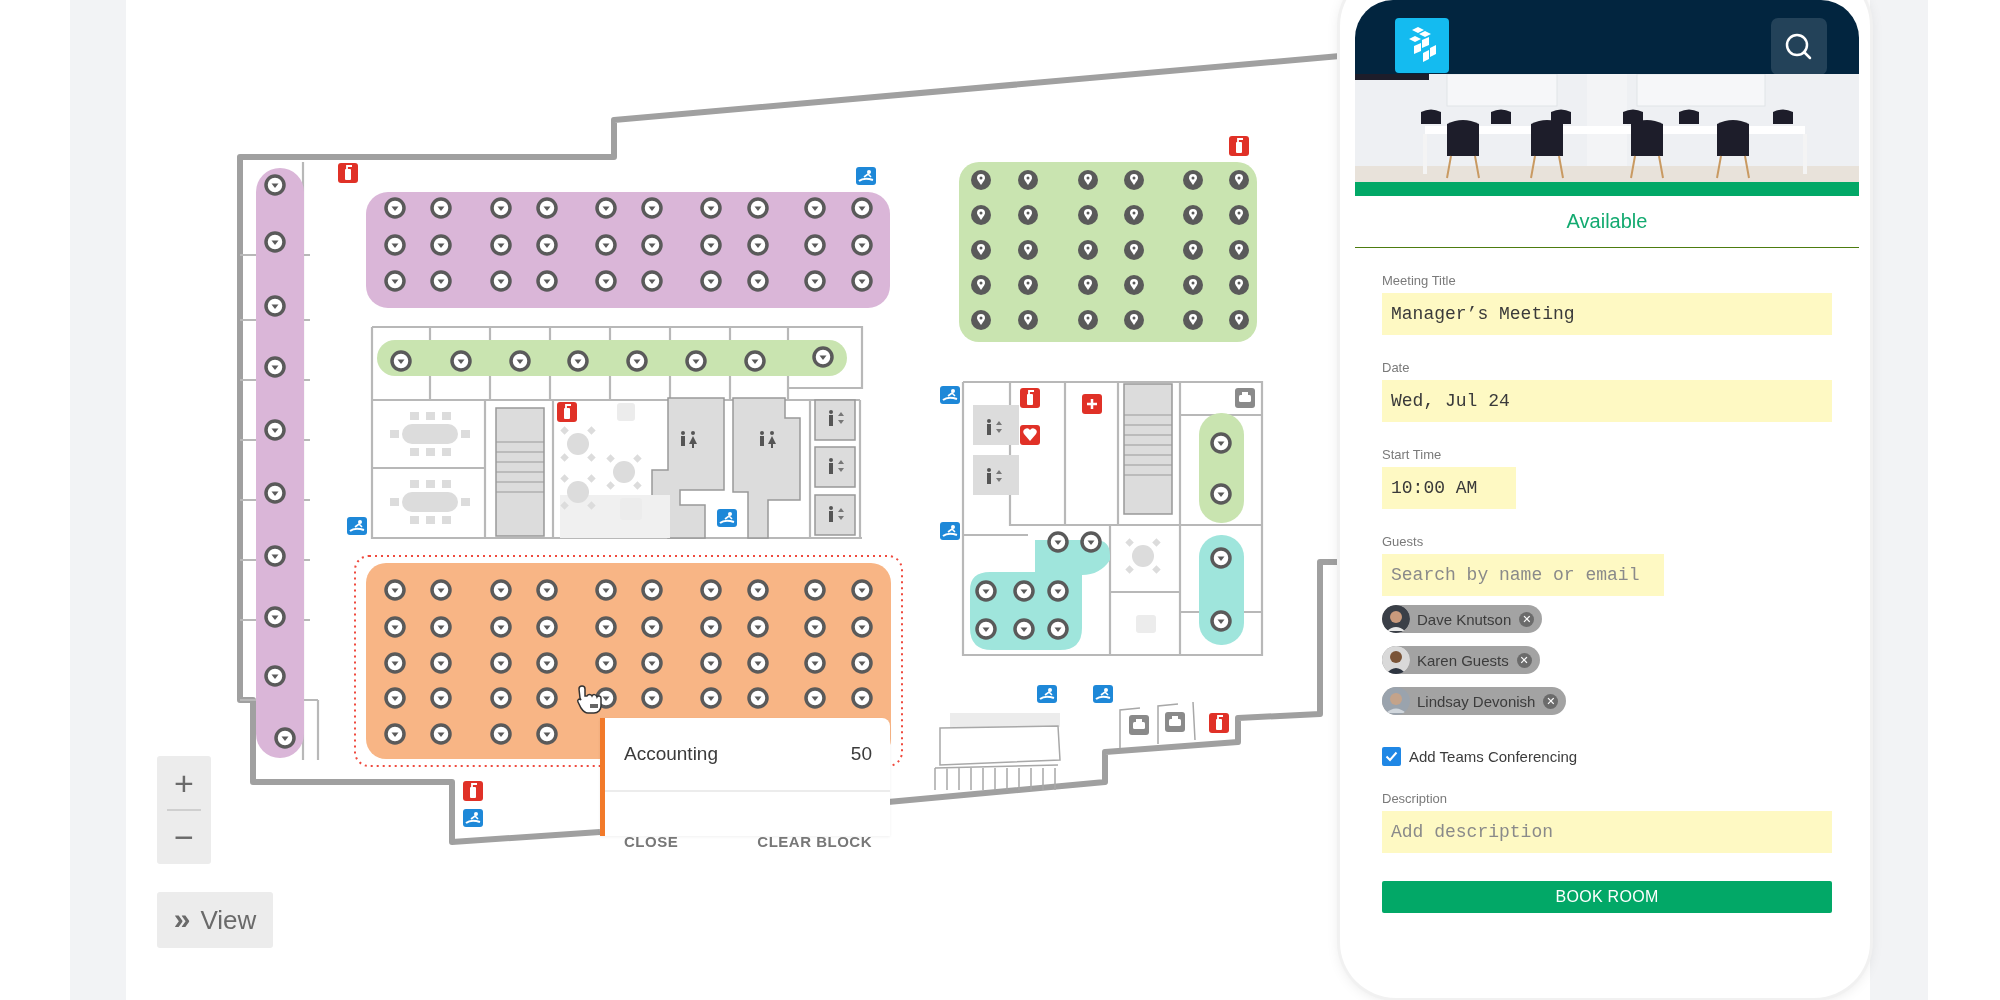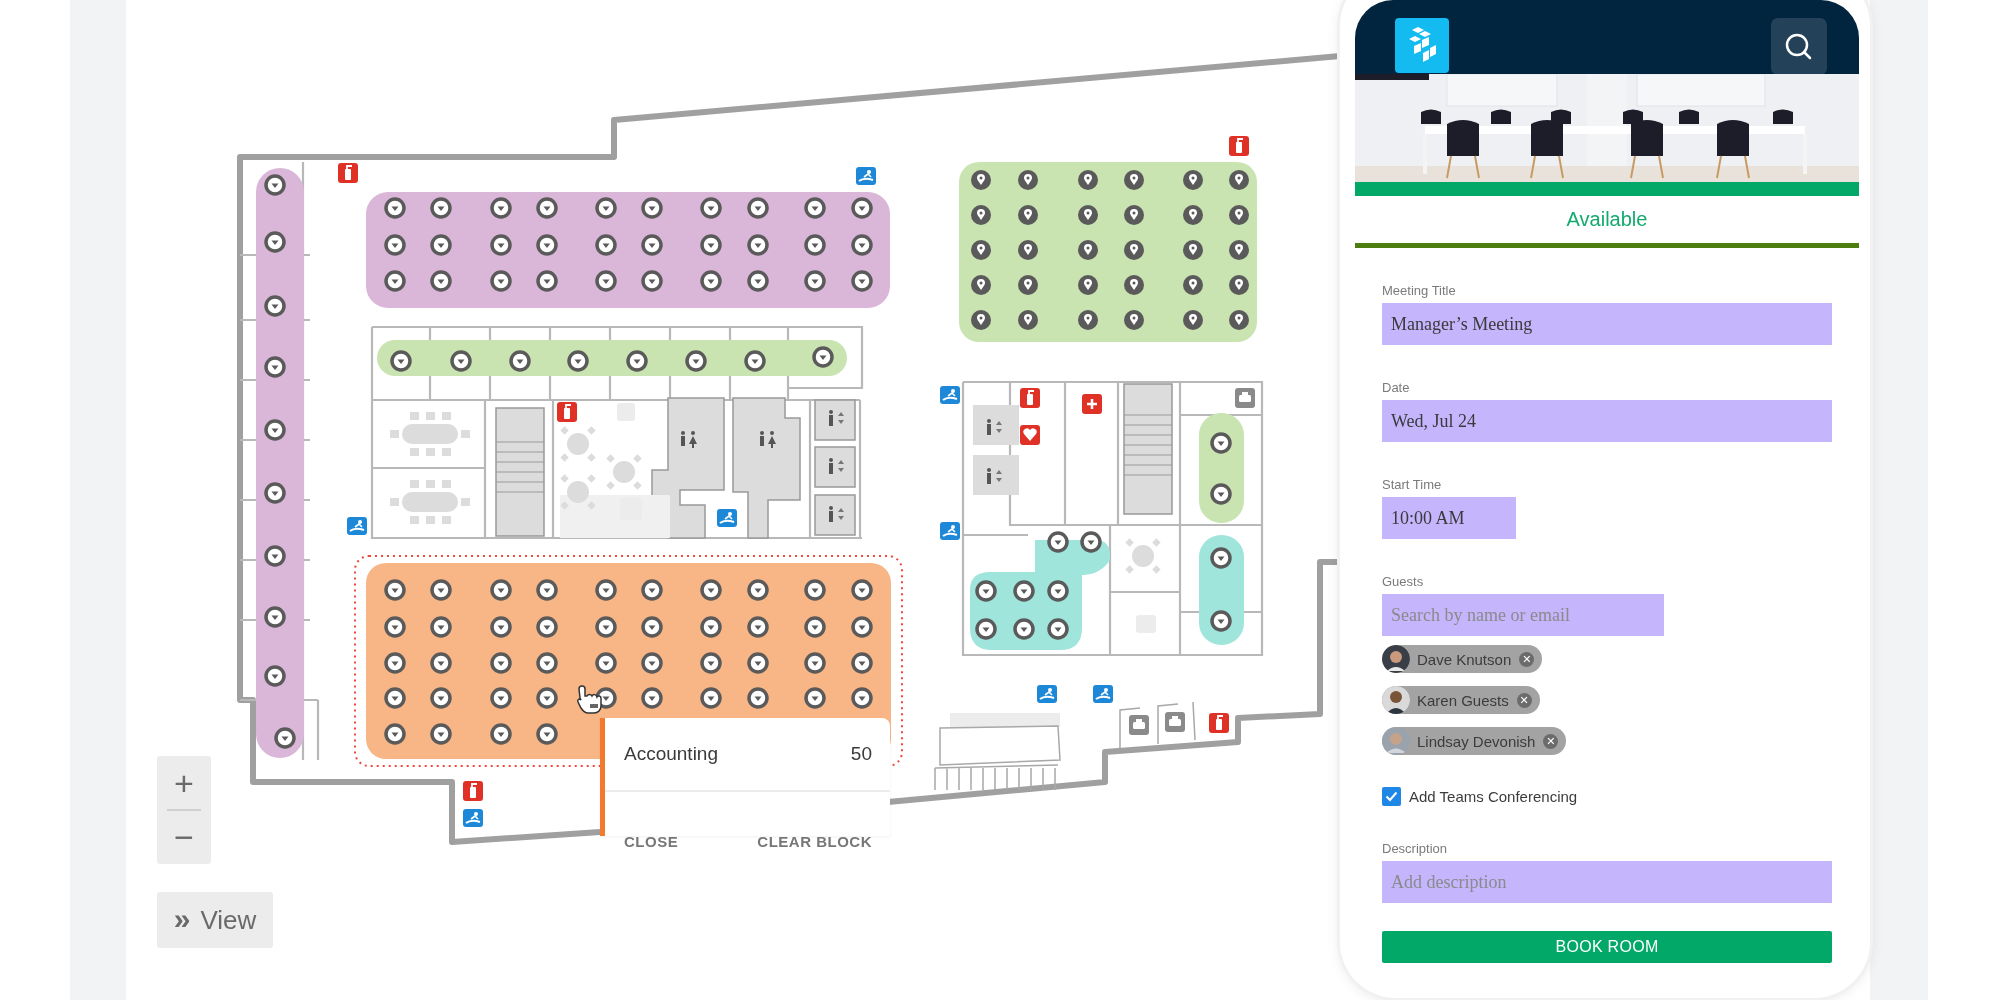--- a/index.html
+++ b/index.html
@@ -24,24 +24,24 @@
 
   
   .phone { position: absolute; left: 1340px; top: -30px; width: 530px; height: 1028px; background: #fff; border-radius: 56px; box-shadow: 0 0 0 3px #f1f1f1, 0 2px 14px rgba(0,0,0,0.10); overflow: hidden; }
   .phone-inner { position: absolute; left: 15px; top: 30px; width: 504px; }
   .ph-header { height: 74px; background: #02253f; border-radius: 38px 38px 0 0; position: relative; }
   .ph-logo { position: absolute; left: 40px; top: 18px; width: 54px; height: 55px; background: #14bbf0; border-radius: 4px; display: flex; align-items: center; justify-content: center; }
   .ph-search { position: absolute; left: 416px; top: 18px; width: 56px; height: 57px; background: #234259; border-radius: 7px; display: flex; align-items: center; justify-content: center; cursor: pointer; }
   .ph-photo { height: 108px; background: #02253f; position: relative; }
   .ph-photo-img { position: absolute; left: 0; top: 0; width: 504px; height: 108px; }
   .ph-green { height: 14px; background: #02a867; }
-  .ph-status { height: 52px; display: flex; align-items: center; justify-content: center; font-size: 20px; color: #13aa70; border-bottom: 5px solid #4d7c0f; }
+  .ph-status { height: 52px; display: flex; align-items: center; justify-content: center; font-size: 20px; color: #13aa70; border-bottom: 1px solid #4d7c0f; }
   .ph-form { padding: 0 27px; }
-  .f-label { font-size: 13px; color: #7a7a7a; margin-top: 35px; margin-bottom: 5px; }
-  .f-input { height: 42px; background: #c4b5fd; border: none; font-size: 18px; color: #3a3a3a; padding: 0 9px; display: flex; align-items: center; font-family: Liberation Serif, serif; width: 100%; outline: none; }
+  .f-label { font-size: 13px; color: #7a7a7a; margin-top: 25px; margin-bottom: 5px; }
+  .f-input { height: 42px; background: #fef9c3; border: none; font-size: 18px; color: #3a3a3a; padding: 0 9px; display: flex; align-items: center; font-family: Liberation Mono, monospace; width: 100%; outline: none; }
   .f-input::placeholder { color: #8a8a8a; }
   .time-row { display: flex; gap: 14px; align-items: center; }
   .time-col { width: 134px; }
   .time-col .f-input { width: 134px; }
   .guest-search { width: 282px; }
   .chip { display: inline-flex; align-items: center; height: 28px; background: #a3a3a3; border-radius: 14px; padding-right: 8px; margin-top: 9px; cursor: default; }
   .chip-wrap { display: block; }
   .chip-avatar { width: 28px; height: 28px; border-radius: 50%; margin-right: 7px; }
   .chip-name { font-size: 15px; color: #3c3c3c; margin-right: 8px; }
   .chip-x { width: 15px; height: 15px; border-radius: 50%; background: #6b6b6b; color: #fff; font-size: 11px; display: flex; align-items: center; justify-content: center; cursor: pointer; line-height: 1; }

